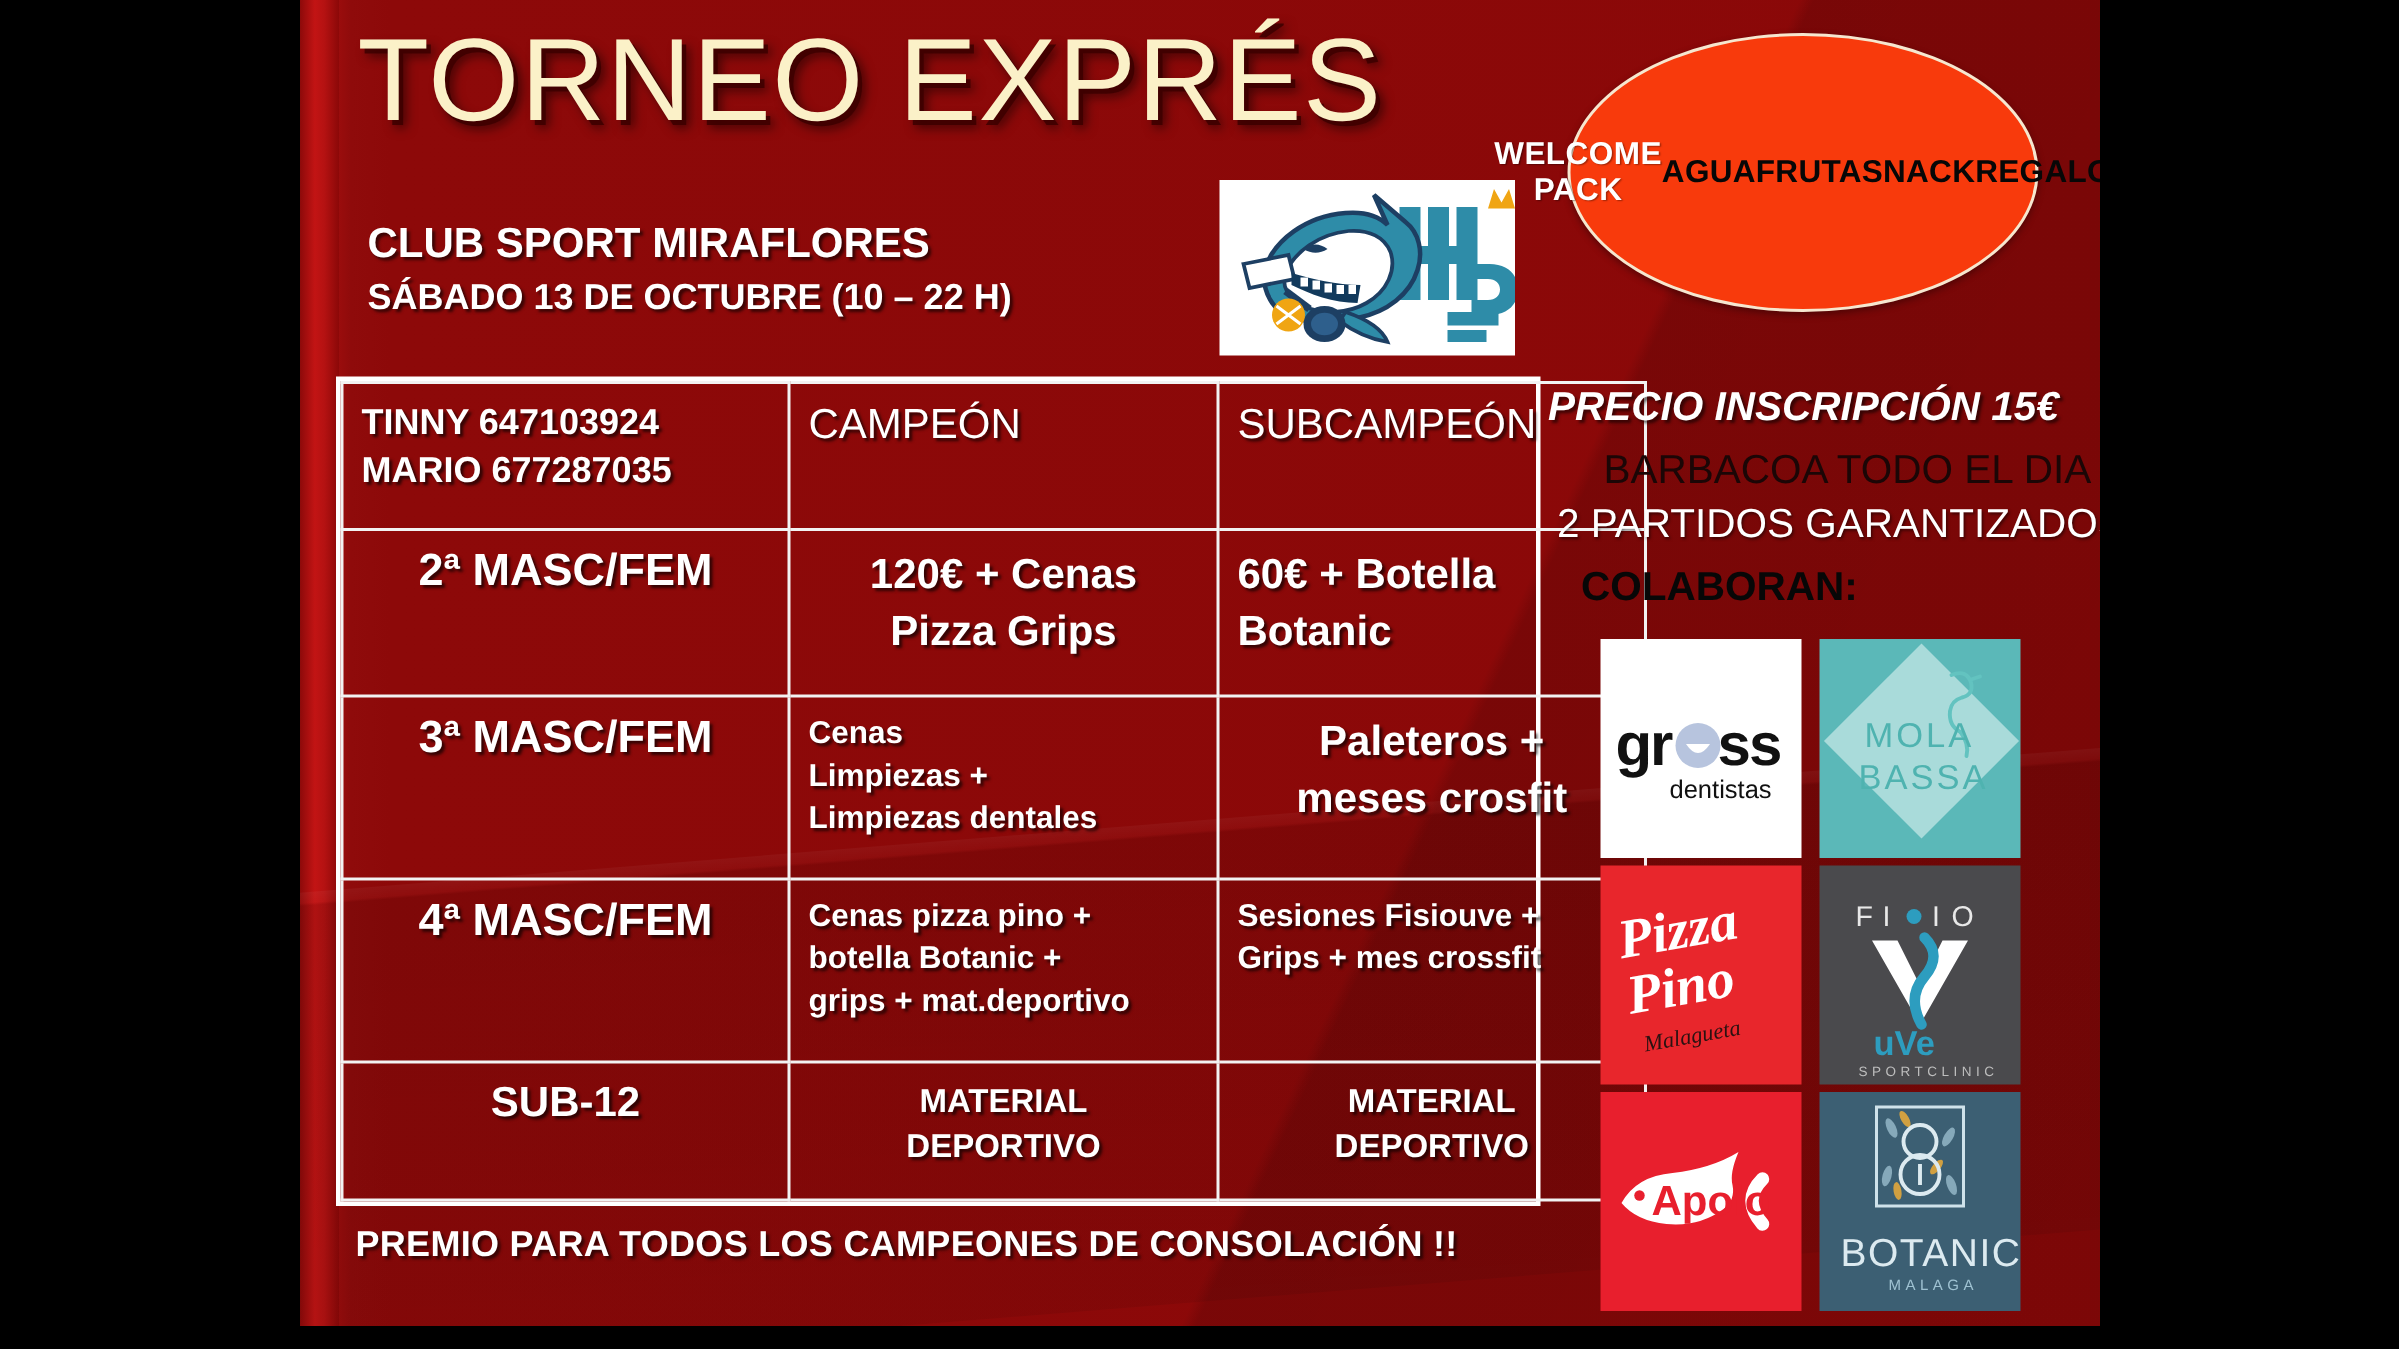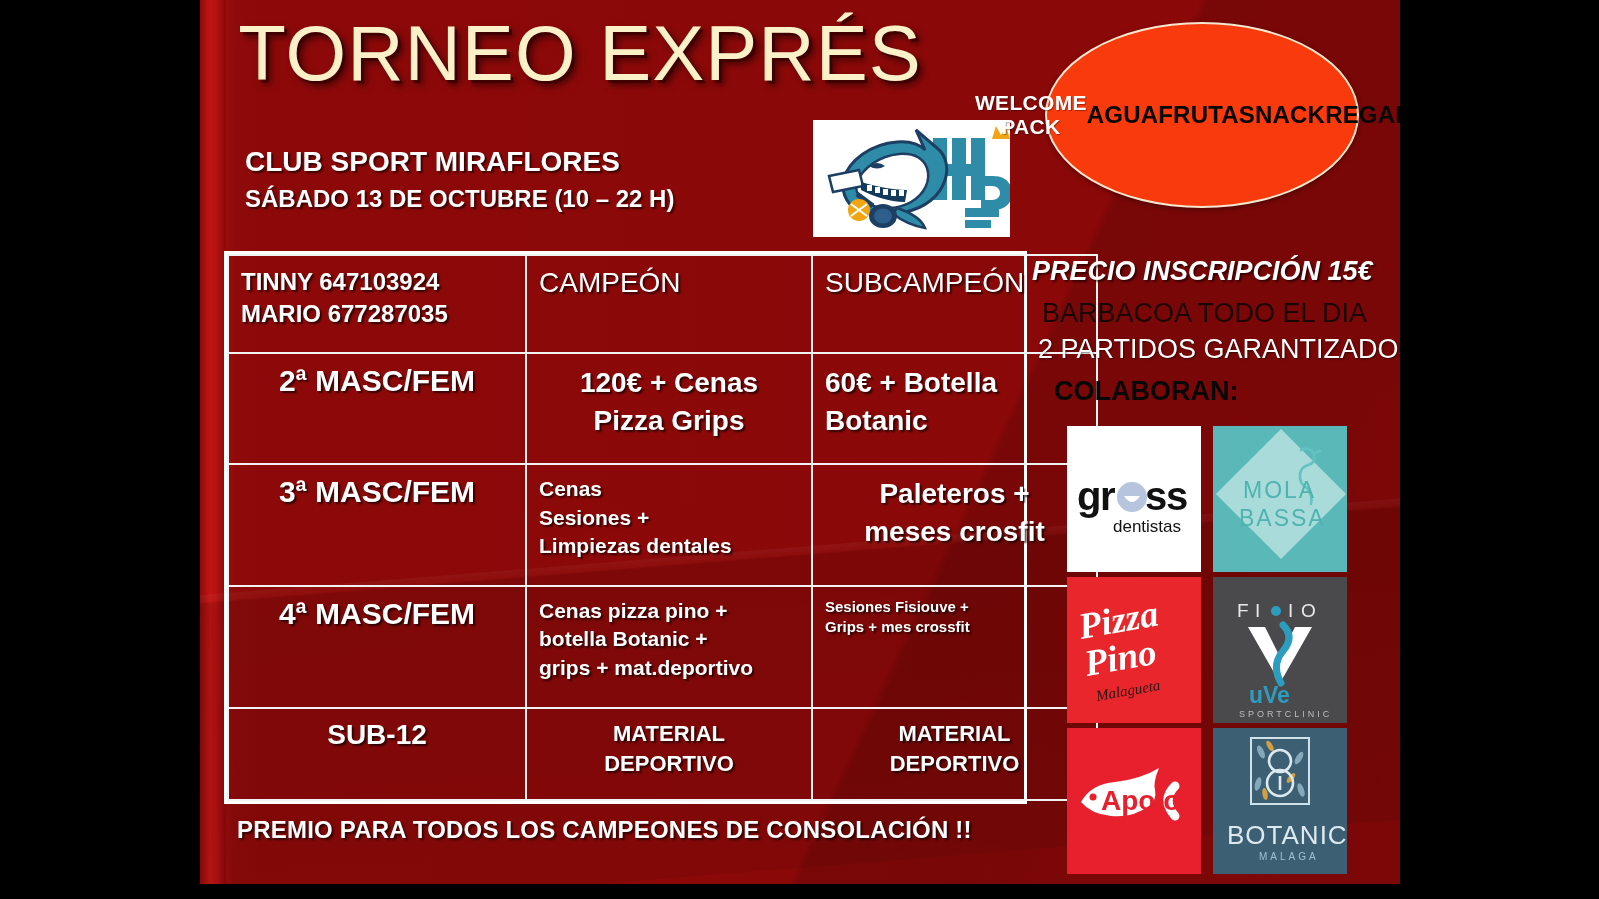--- a/index.html
+++ b/index.html
@@ -66,21 +66,21 @@
     background:#f83a0c;border:2px solid #f6e7cf;
     box-shadow:0 2px 5px rgba(0,0,0,.35);
     display:flex;flex-direction:row;align-items:center;justify-content:center;
     text-align:center;
   }
   #welcome .wp-head{
     color:#ffffff;font-weight:bold;font-size:21px;letter-spacing:.3px;
     text-shadow:1px 1px 1px rgba(0,0,0,.35);margin-bottom:1px;
   }
   #welcome .wp-item{
-    color:#070707;font-weight:bold;font-size:24px;line-height:1.52;letter-spacing:.2px;
+    color:#070707;font-weight:bold;font-size:21px;line-height:1.52;letter-spacing:.2px;
   }
 
   
   #table{
     position:absolute;left:24px;top:251px;width:797px;height:547px;
     border:3px solid #ffffff;
     border-collapse:collapse;
   }
   #table table{width:100%;height:100%;border-collapse:collapse;table-layout:fixed;}
   #table td{
@@ -104,39 +104,39 @@
   tr.r2 td.c0{font-size:30px;font-weight:bold;text-align:center;padding-top:16px;}
   tr.r2 td.c1,tr.r2 td.c2{font-size:28px;font-weight:bold;padding-top:14px;line-height:1.55;}
   tr.r2 td.c1{text-align:center;}
 
   tr.r3 td.c0{font-size:30px;font-weight:bold;text-align:center;padding-top:14px;}
   tr.r3 td.c1{font-size:21px;font-weight:bold;padding-top:14px;line-height:1.62;}
   tr.r3 td.c2{font-size:28px;font-weight:bold;padding-top:12px;text-align:center;line-height:1.45;}
 
   tr.r4 td.c0{font-size:30px;font-weight:bold;text-align:center;padding-top:14px;}
   tr.r4 td.c1{font-size:21px;font-weight:bold;padding-top:12px;line-height:1.6;}
-  tr.r4 td.c2{font-size:15px;font-weight:bold;padding-top:12px;line-height:1.6;}
+  tr.r4 td.c2{font-size:21px;font-weight:bold;padding-top:12px;line-height:1.6;}
 
   tr.r5 td.c0{font-size:28px;font-weight:bold;text-align:center;padding-top:16px;}
   tr.r5 td.c1,tr.r5 td.c2{font-size:22px;font-weight:bold;text-align:center;padding-top:16px;line-height:1.5;}
 
   #footnote{
     position:absolute;left:37px;top:816px;
     font-size:24px;font-weight:bold;color:#ffffff;letter-spacing:.2px;
     text-shadow:2px 2px 2px rgba(0,0,0,.6);white-space:nowrap;
   }
 
   
   #price{
     position:absolute;left:832px;top:256px;
     font-size:27px;font-weight:bold;color:#ffffff;
     text-shadow:2px 2px 2px rgba(0,0,0,.55);white-space:nowrap;font-style:italic;
   }
   #bbq{
-    position:absolute;left:842px;top:298px;
+    position:absolute;left:869px;top:298px;
     font-size:27px;font-weight:400;color:#1b0606;white-space:nowrap;
   }
   #guaranteed{
     position:absolute;left:838px;top:334px;
     font-size:27px;font-weight:400;color:#ffffff;
     text-shadow:1px 1px 2px rgba(0,0,0,.5);white-space:nowrap;
   }
   #collab{
     position:absolute;left:854px;top:376px;
     font-size:27px;font-weight:bold;color:#070707;white-space:nowrap;
@@ -255,21 +255,21 @@
             <td class="c2">
               <span class="cell-line">60€ + Botella</span>
               <span class="cell-line">Botanic</span>
             </td>
           </tr>
 
           <tr class="r3">
             <td class="c0">3ª MASC/FEM</td>
             <td class="c1">
               <span class="cell-line">Cenas</span>
-              <span class="cell-line">Sesiones +</span>
+              <span class="cell-line">Limpiezas +</span>
               <span class="cell-line">Limpiezas dentales</span>
             </td>
             <td class="c2">
               <span class="cell-line">Paleteros +</span>
               <span class="cell-line">meses crosfit</span>
             </td>
           </tr>
 
           <tr class="r4">
             <td class="c0">4ª MASC/FEM</td>

